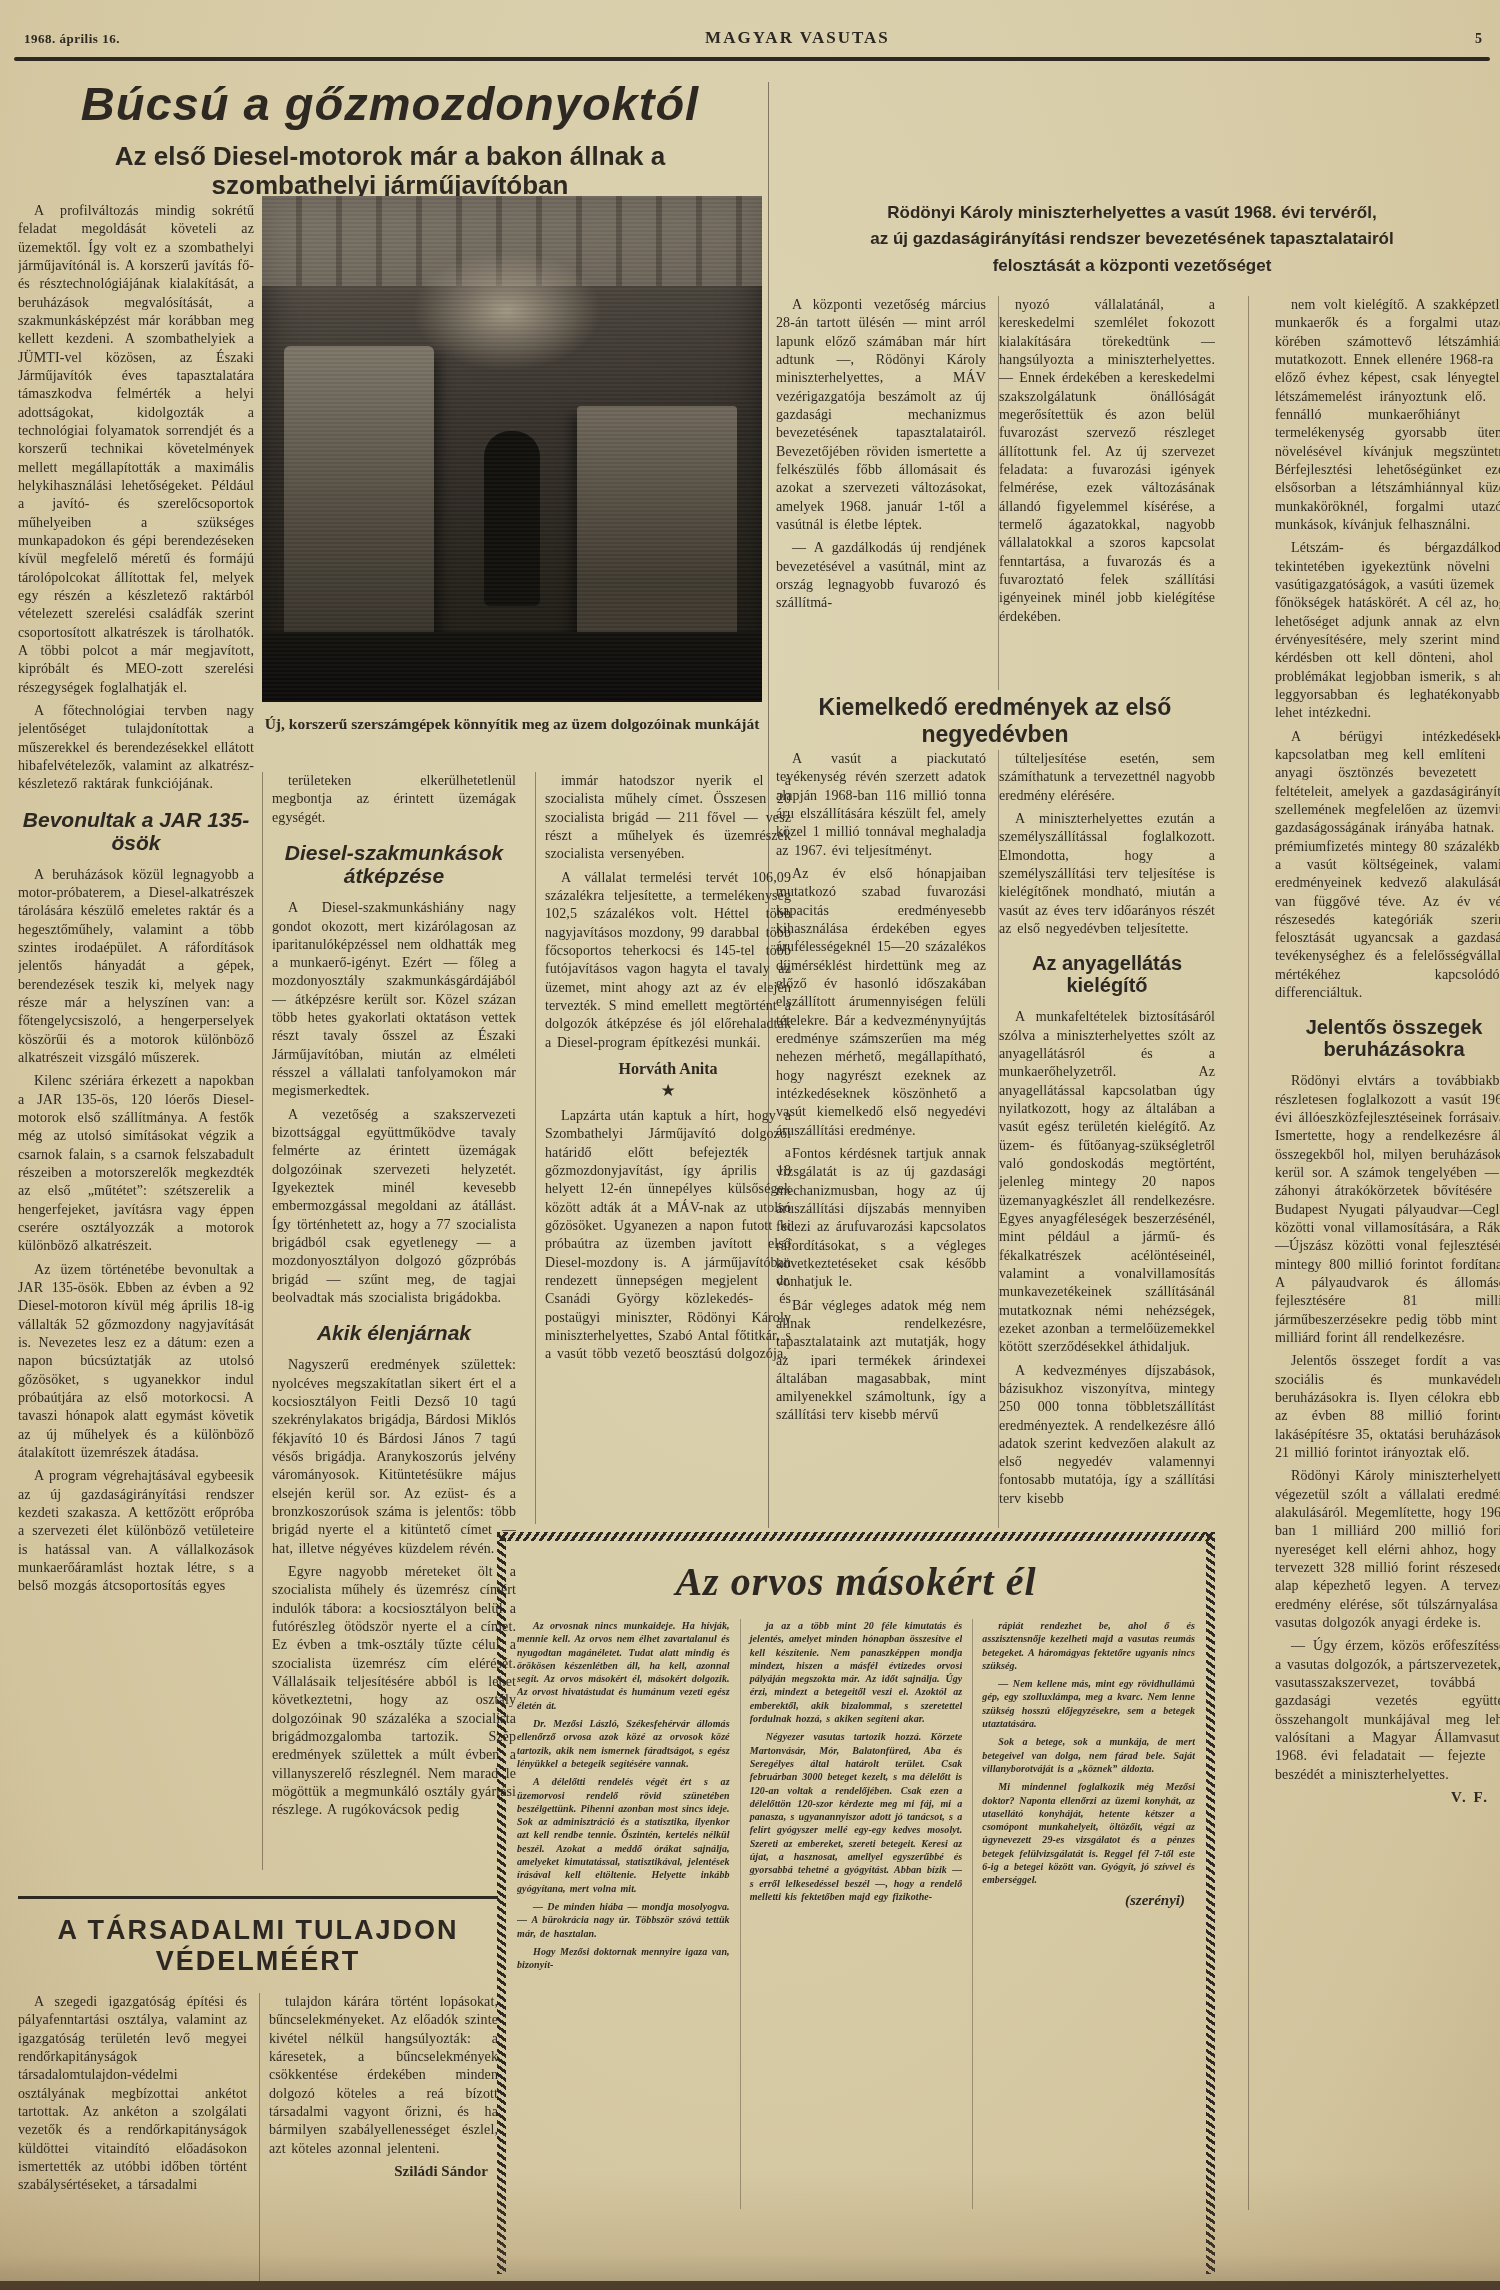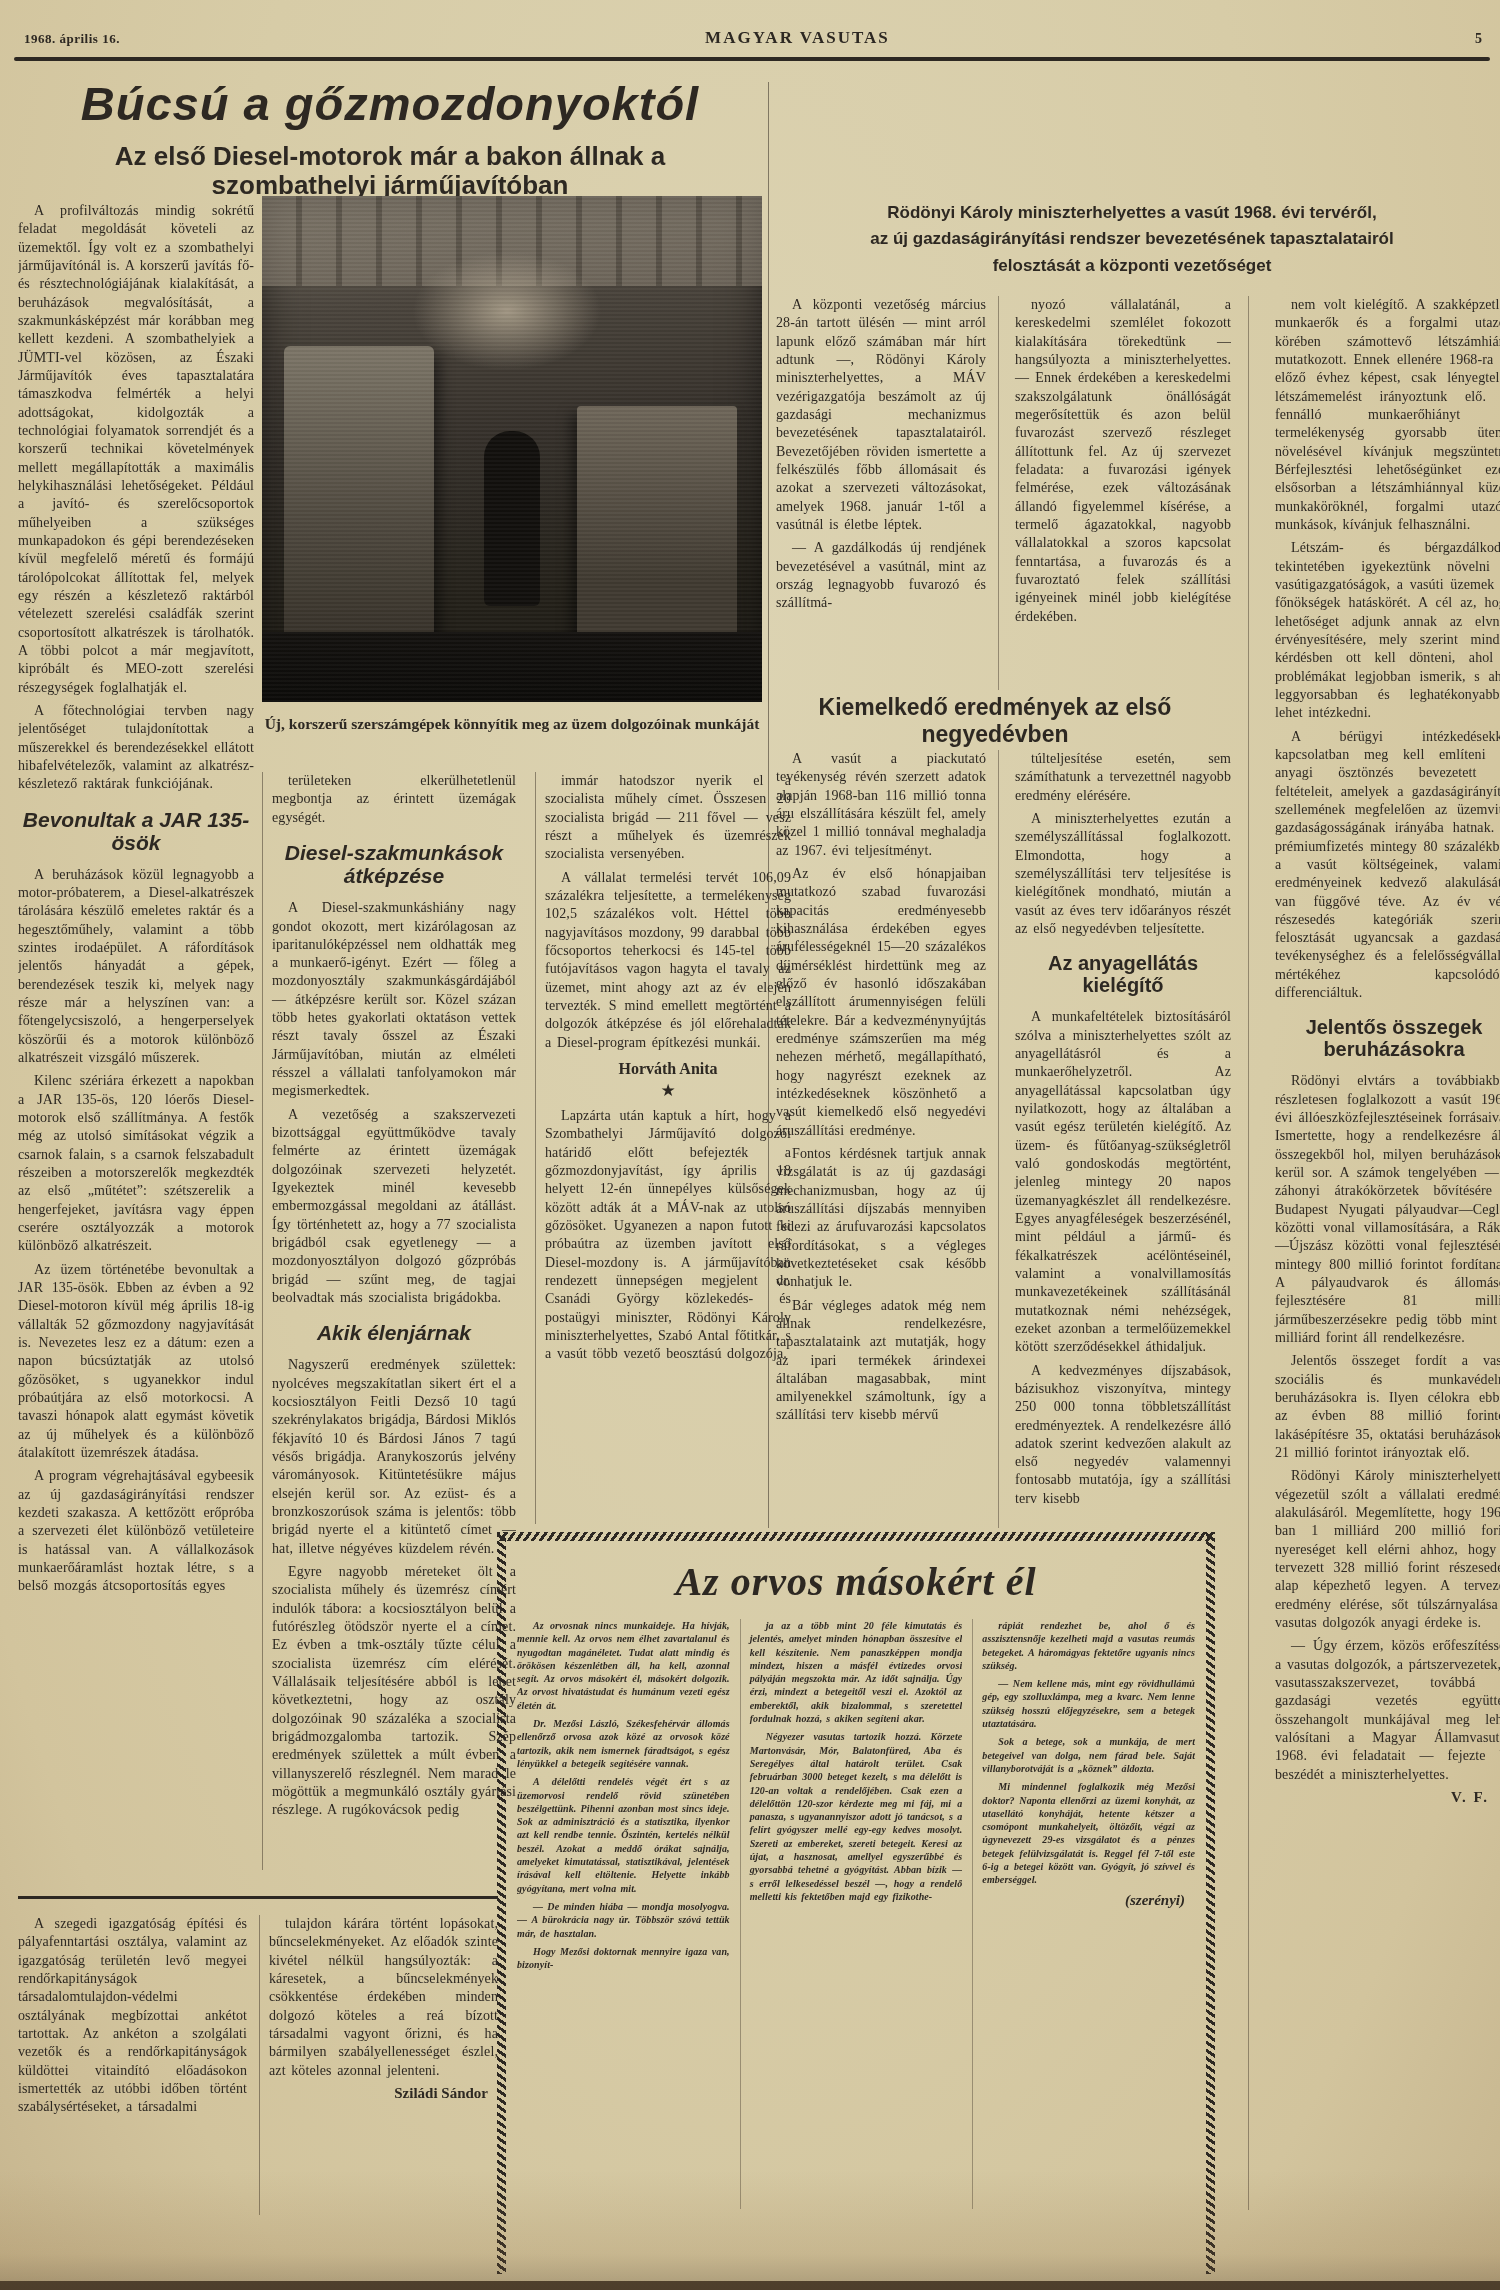--- a/index.html
+++ b/index.html
@@ -71,21 +71,21 @@
     font-size:39px;line-height:1.33;letter-spacing:.5px;}
   #rby{position:absolute;top:200px;left:788px;width:688px;text-align:center;}
   #rby .b-line{font-family:"Liberation Sans","DejaVu Sans",sans-serif;font-weight:bold;font-size:17px;line-height:1.55;}
   #rc1a{position:absolute;top:296px;left:776px;width:210px;height:394px;}
   #rc2a{position:absolute;top:296px;left:998px;width:216px;height:394px;}
   #rsub1{position:absolute;top:694px;left:776px;width:438px;text-align:center;
     font-family:"Liberation Sans","DejaVu Sans",sans-serif;font-weight:bold;font-size:23px;}
   #rc1b{position:absolute;top:750px;left:776px;width:210px;height:778px;}
   #rc2b{position:absolute;top:750px;left:998px;width:216px;height:778px;}
   #rc3{position:absolute;top:296px;left:1248px;width:238px;height:1914px;}
-  #rc2a,#rc2b{border-left:1px solid rgba(62,52,40,.45);padding-left:16px;}
+  #rc2a,#rc2b{border-left:1px solid rgba(62,52,40,.45);padding-left:0;}
   #rc3{border-left:1px solid rgba(62,52,40,.45);padding-left:26px;}
   #rc2b .b-subhead,#rc3 .b-subhead{font-style:normal;font-size:20px;}
   #rc3 .b-sig{letter-spacing:2px;margin-right:24px;}
 
   
   #tars{position:absolute;top:1896px;left:18px;width:480px;height:380px;}
   #tars-rule{height:3px;background:#2d2822;margin-bottom:16px;}
   #tars-h{font-family:"Liberation Sans","DejaVu Sans",sans-serif;font-weight:bold;font-size:27px;
     letter-spacing:2px;text-align:center;margin-bottom:16px;}
   #tars-cols{display:flex;gap:12px;}
@@ -195,20 +195,21 @@
       <h4 class="b-subhead">Jelentős összegek beruházásokra</h4>
       <p class="b-p">Rödönyi elvtárs a továbbiakban részletesen foglalkozott a vasút 1968. évi állóeszközfejlesztéseinek forrásaival. Ismertette, hogy a rendelkezésre álló összegekből hol, milyen beruházásokra kerül sor. A számok tengelyében — a záhonyi átrakókörzetek bővítésére a Budapest Nyugati pályaudvar—Cegléd közötti vonal villamosítására, a Rákos—Újszász közötti vonal fejlesztésére, mintegy 800 millió forintot fordítanak. A pályaudvarok és állomások fejlesztésére 81 millió, járműbeszerzésekre pedig több mint 2 milliárd forint áll rendelkezésre.</p>
       <p class="b-p">Jelentős összeget fordít a vasút szociális és munkavédelmi beruházásokra is. Ilyen célokra ebben az évben 88 millió forintot, lakásépítésre 35, oktatási beruházásokra 21 millió forintot irányoztak elő.</p>
       <p class="b-p">Rödönyi Károly miniszterhelyettes végezetül szólt a vállalati eredmény alakulásáról. Megemlítette, hogy 1968-ban 1 milliárd 200 millió forint nyereséget kell elérni ahhoz, hogy a tervezett 328 millió forint részesedési alap képezhető legyen. A tervezett eredmény elérése, sőt túlszárnyalása a vasutas dolgozók anyagi érdeke is.</p>
       <p class="b-p">— Úgy érzem, közös erőfeszítéssel, a vasutas dolgozók, a pártszervezetek, a vasutasszakszervezet, továbbá a gazdasági vezetés együttes, összehangolt munkájával meg lehet valósítani a Magyar Államvasutak 1968. évi feladatait — fejezte be beszédét a miniszterhelyettes.</p>
       <div class="b-sig">V. F.</div>
     </div>
 
   <div id="tars">
     <div id="tars-rule"></div>
+    <div id="tars-h">A TÁRSADALMI TULAJDON VÉDELMÉÉRT</div>
     <div id="tars-cols">
       <div class="col">
           <p class="b-p">A szegedi igazgatóság építési és pályafenntartási osztálya, valamint az igazgatóság területén levő megyei rendőrkapitányságok társadalomtulajdon-védelmi osztályának megbízottai ankétot tartottak. Az ankéton a szolgálati vezetők és a rendőrkapitányságok küldöttei vitaindító előadásokon ismertették az utóbbi időben történt szabálysértéseket, a társadalmi</p>
         </div>
       <div class="col rule-sep">
           <p class="b-p">tulajdon kárára történt lopásokat, bűncselekményeket. Az előadók szinte kivétel nélkül hangsúlyozták: a káresetek, a bűncselekmények csökkentése érdekében minden dolgozó köteles a reá bízott társadalmi vagyont őrizni, és ha bármilyen szabályellenességet észlel, azt köteles azonnal jelenteni.</p>
           <div class="b-sig">Sziládi Sándor</div>
         </div>
     </div>
   </div>

